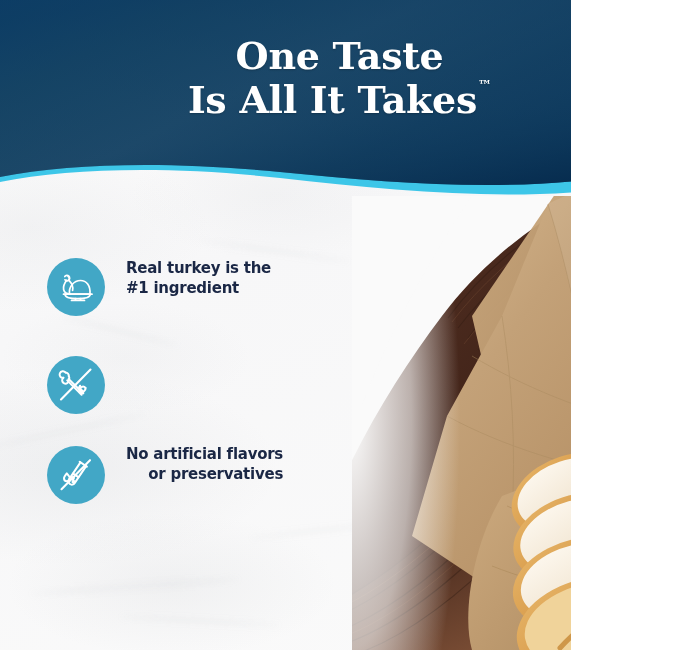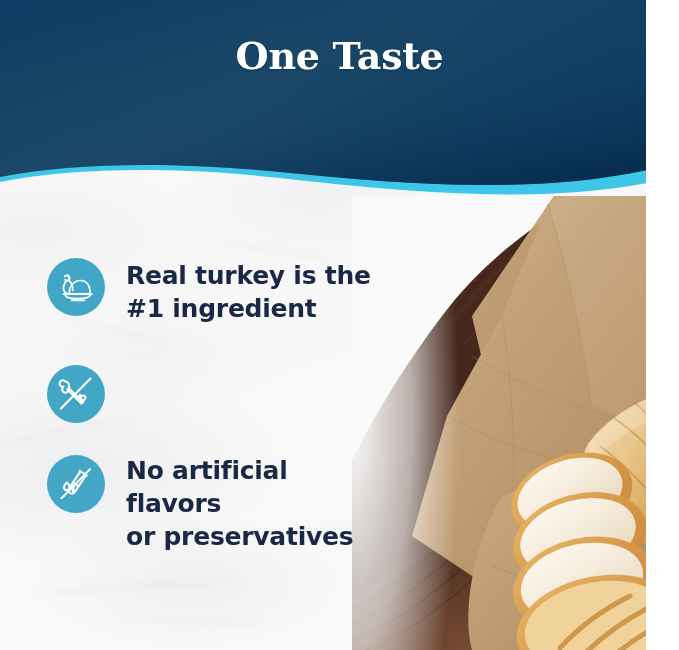--- a/index.html
+++ b/index.html
@@ -7,21 +7,21 @@
     margin: 0;
     padding: 0;
     background: #ffffff;
   }
   body {
     font-family: "Liberation Sans", sans-serif;
   }
 
   #ad-card {
     position: relative;
-    width: 646px;
+    width: 571px;
     height: 650px;
     overflow: hidden;
     background: #ec4899;
   }
 
   
   .marble-bg {
     position: absolute;
     inset: 0;
     background:
@@ -96,40 +96,40 @@
     position: absolute;
     left: 47px;
     top: 256px;
     width: 340px;
   }
   .bullet {
     display: flex;
     align-items: flex-start;
     margin-bottom: 28px;
   }
-  .bullet:last-child { margin-bottom: 0; }
+  .bullet:last-child { margin-bottom: 0; text-align: right; }
 
   .bullet-icon {
     flex: 0 0 auto;
     width: 58px;
     height: 58px;
     border-radius: 50%;
     background: #42a7c6;
     display: flex;
     align-items: center;
     justify-content: center;
     margin-top: 2px;
   }
   .bullet-icon svg { display: block; }
 
   .bullet-text {
     margin-left: 21px;
     color: #1a2745;
     font-family: "DejaVu Sans", "Liberation Sans", sans-serif;
-    font-size: 25px;
+    font-size: 15px;
     font-weight: 600;
     line-height: 1.32;
     letter-spacing: -0.25px;
     padding-top: 3px;
     white-space: pre-line;
   }
   .b2 .bullet-icon { margin-top: 12px; }
   .b3 .bullet-icon { margin-top: 4px; }
 </style>
 </head>
@@ -286,20 +286,21 @@
       </defs>
 
       <path d="M 0 0 L 679 0 L 679 176 C 560 206 420 194 280 178 C 170 166 70 168 0 182 Z" fill="#3dc6e8"></path>
 
       <path d="M 0 0 L 679 0 L 679 162 C 560 196 420 186 280 172 C 170 161 70 163 0 177 Z" fill="url(#bannerGrad)"></path>
       <path d="M 0 0 L 679 0 L 679 162 C 560 196 420 186 280 172 C 170 161 70 163 0 177 Z" fill="url(#bannerGrad2)"></path>
     </svg>
 
     <div class="banner-title">
       <div>One Taste</div>
+      <div class="line2"><span>Is All It Takes</span><span class="tm">™</span></div>
     </div>
   </div>
 
   <div class="bullets">
 
     <div class="bullet b1">
       <div class="bullet-icon">
         <svg width="40" height="40" viewBox="0 0 40 40" xmlns="http://www.w3.org/2000/svg">
           <g fill="none" stroke="#ffffff" stroke-width="1.7" stroke-linecap="round" stroke-linejoin="round">
 

